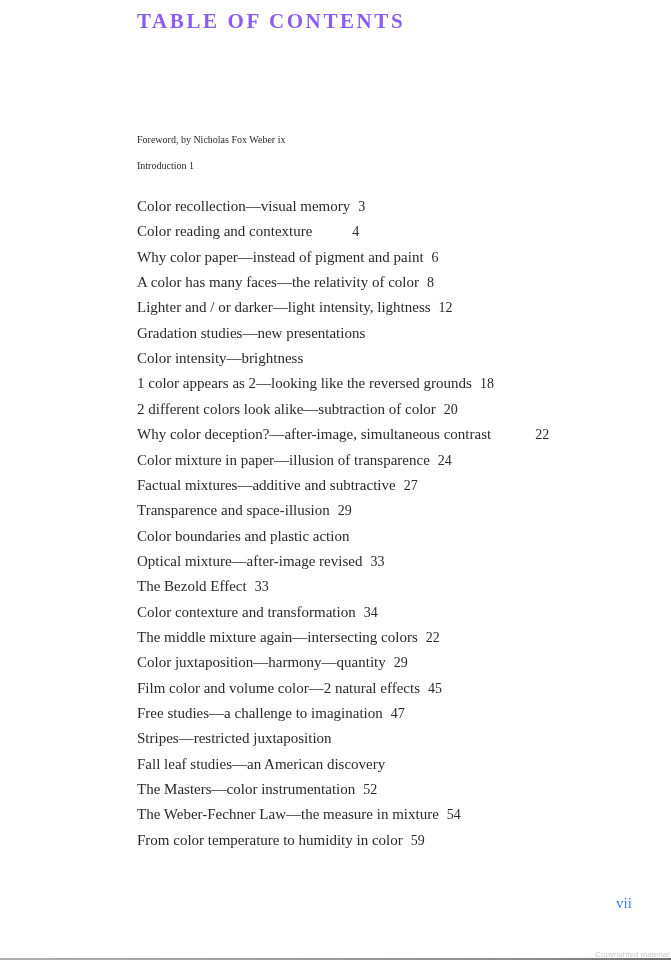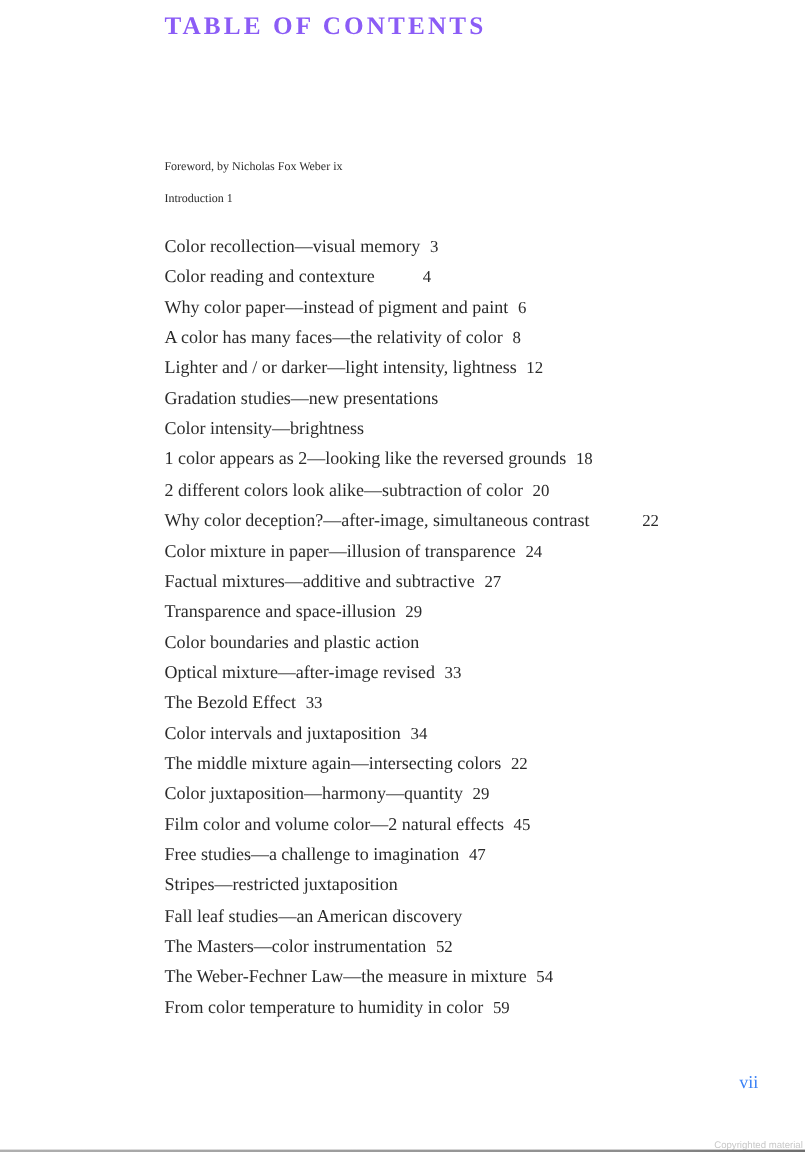--- a/index.html
+++ b/index.html
@@ -99,21 +99,21 @@
       <span class="num"></span>
       <span class="title"><span>Color boundaries and plastic action</span><span class="pg"></span></span>
     </div>
     <div class="row" style="top: 553px;">
       <span class="title"><span>Optical mixture—after-image revised</span><span class="pg">33</span></span>
     </div>
     <div class="row" style="top: 578px;">
       <span class="title"><span>The Bezold Effect</span><span class="pg">33</span></span>
     </div>
     <div class="row" style="top: 604px;">
-      <span class="title"><span>Color intervals and juxtaposition</span><span class="pg">34</span></span>
+      <span class="title"><span>Color contexture and transformation</span><span class="pg">34</span></span>
     </div>
     <div class="row" style="top: 629px;">
       <span class="title"><span>The middle mixture again—intersecting colors</span><span class="pg">22</span></span>
     </div>
     <div class="row" style="top: 654px;">
       <span class="title"><span>Color juxtaposition—harmony—quantity</span><span class="pg">29</span></span>
     </div>
     <div class="row" style="top: 680px;">
       <span class="title"><span>Film color and volume color—2 natural effects</span><span class="pg">45</span></span>
     </div>

